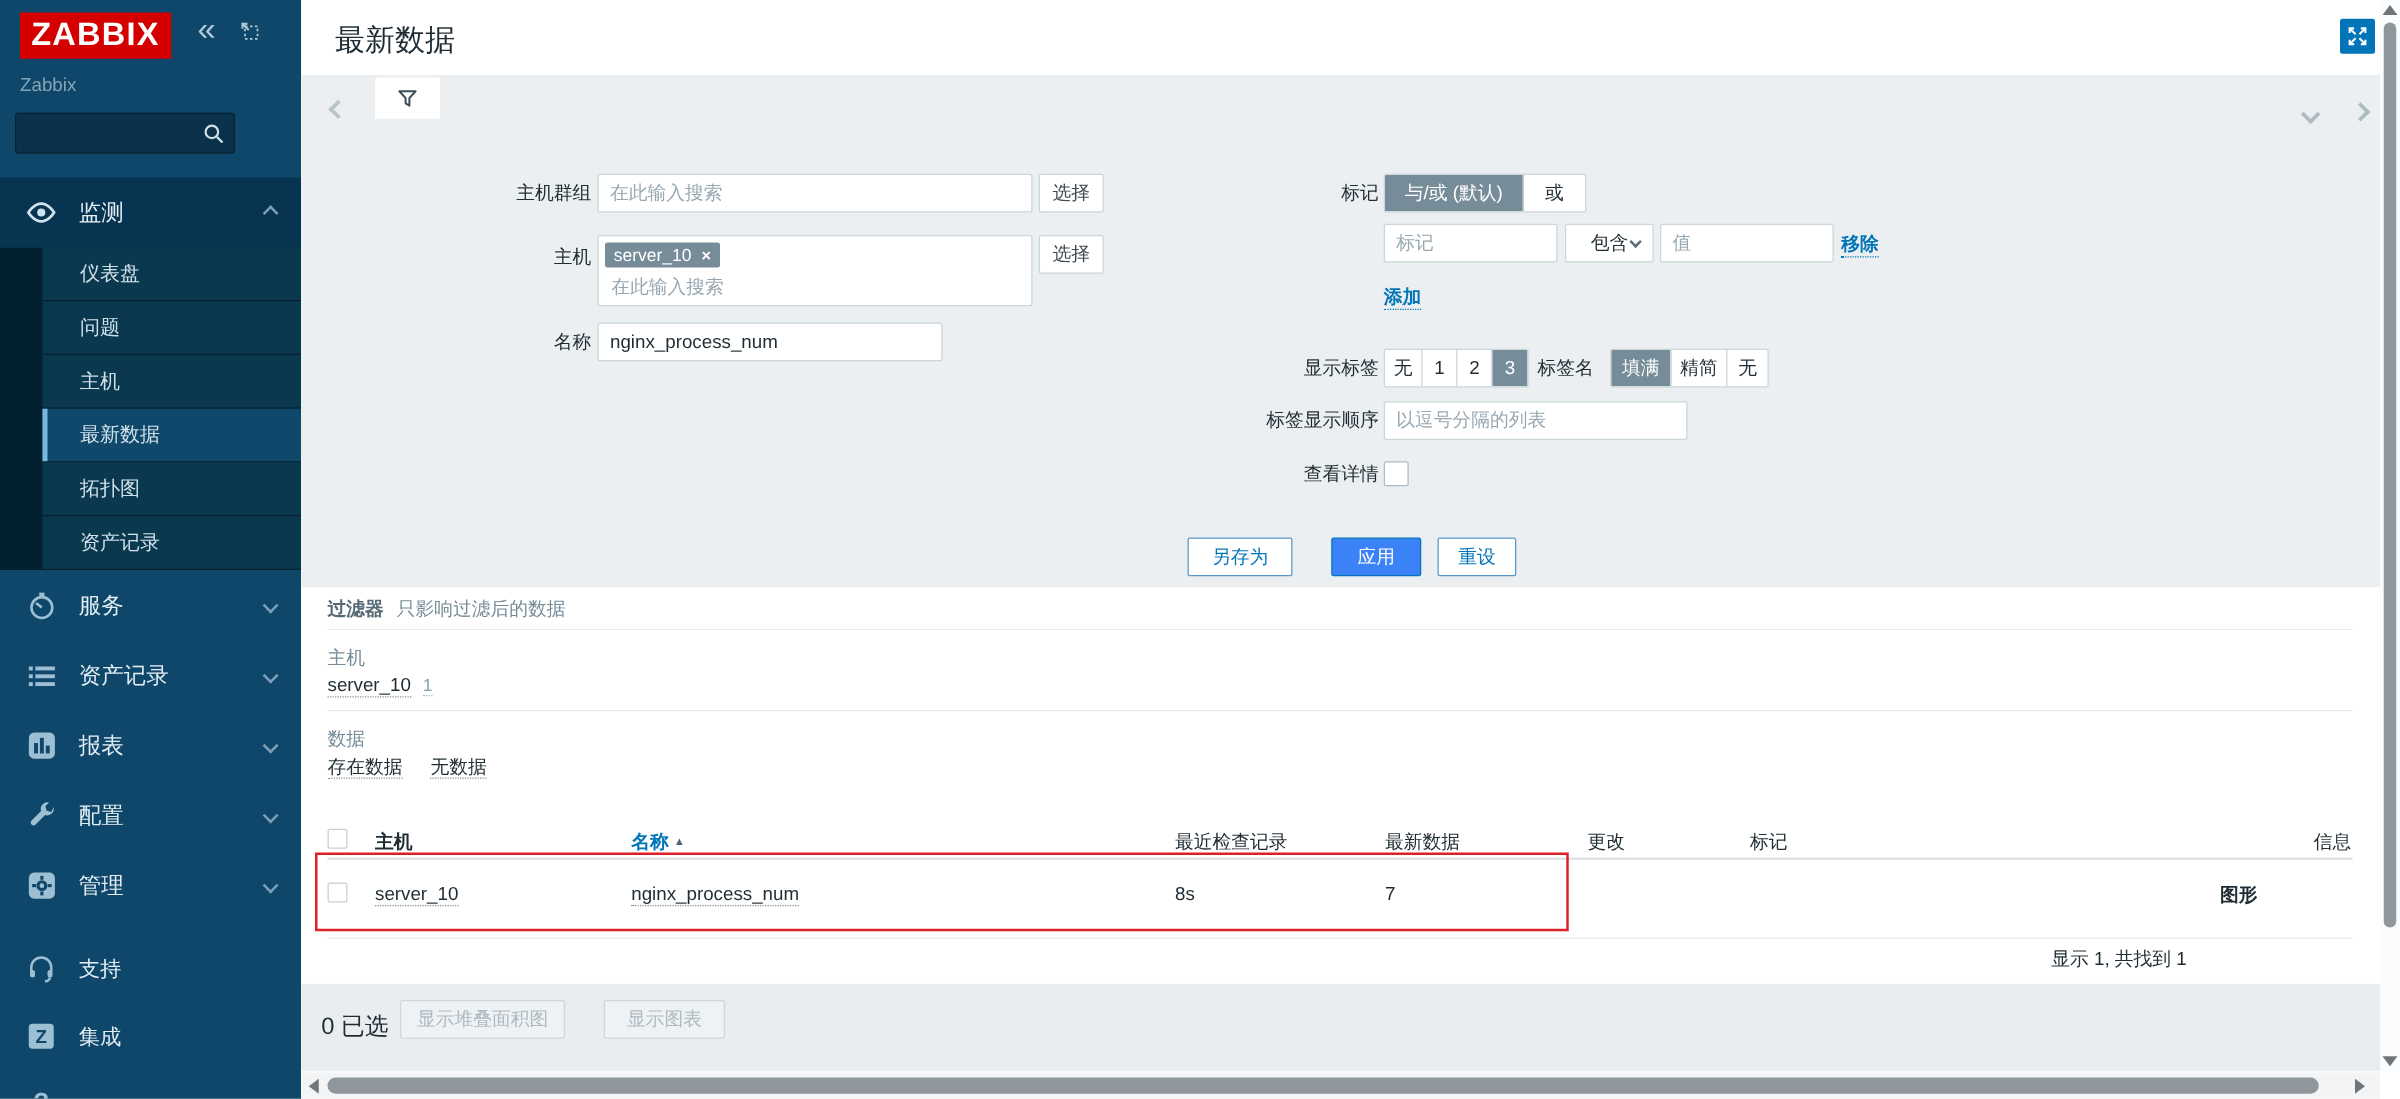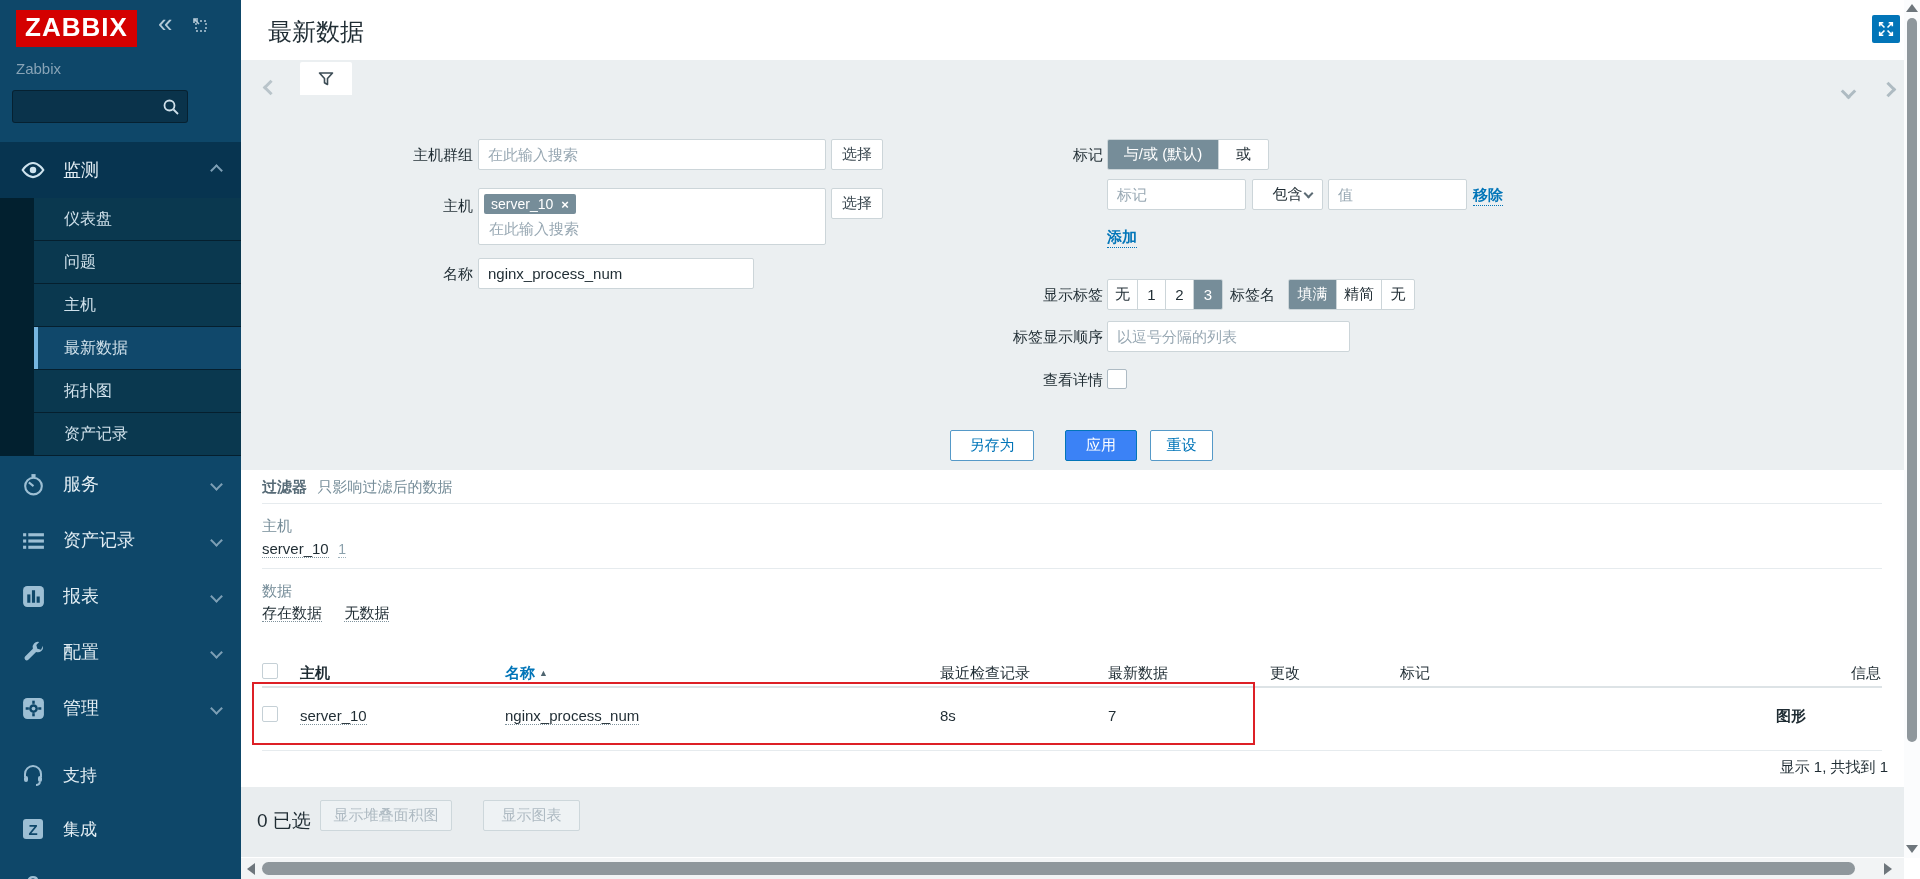--- a/index.html
+++ b/index.html
@@ -371,21 +371,21 @@
       <span class="cell dotted-link" style="left:59px;top:237px">server_10</span>
       <span class="cell dotted-link" style="left:264px;top:237px">nginx_process_num</span>
       <span class="cell" style="left:699px;top:237px">8s</span>
       <span class="cell" style="left:867px;top:237px">7</span>
       <a class="cell link" style="left:1495px;top:237px;width:70px;text-align:right;border-bottom:none">图形</a>
     </div>
     <div class="abs" style="left:21px;right:22px;top:280px;border-bottom:1px solid #e6ebee"></div>
 
     <div class="annotation"></div>
 
-    <div class="cell gray-text" style="left:1400px;top:288px;width:247px;text-align:right">显示 1, 共找到 1</div>
+    <div class="cell gray-text" style="left:1400px;top:288px;width:247px;text-align:left">显示 1, 共找到 1</div>
   </div>
 
   <div class="action-bar">
     <span class="abs" style="left:16px;top:21px;font-size:19px;color:#1f2c33">0 已选</span>
     <div class="btn btn-disabled" style="position:absolute;left:79px;top:13px;width:132px;height:31px">显示堆叠面积图</div>
     <div class="btn btn-disabled" style="position:absolute;left:242px;top:13px;width:97px;height:31px">显示图表</div>
   </div>
 
   <div class="h-scroll">
     <div class="tri left"></div>

